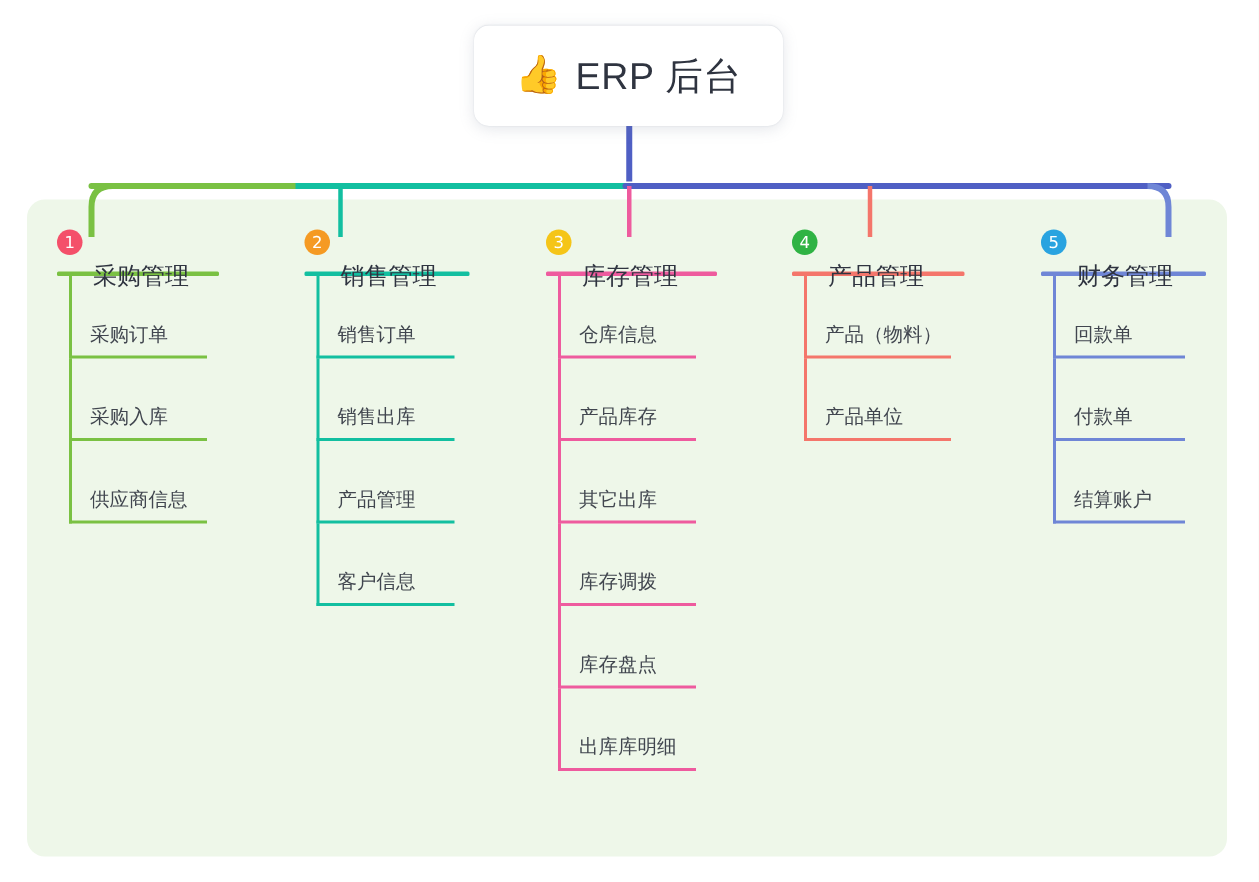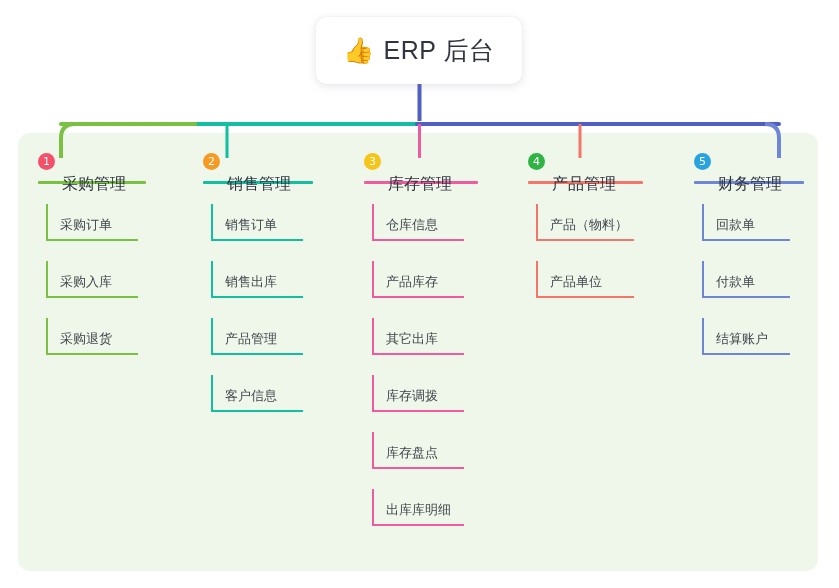--- a/index.html
+++ b/index.html
@@ -95,22 +95,21 @@
     margin-top: 46px;
   }
   .header-rule {
     height: 3px;
     border-radius: 1px;
     margin-top: 7px;
   }
 
   .leaf {
     position: relative;
-    height: 37px;
-    margin-top: 20px;
+    height: 55px;
   }
   .leaf-label {
     position: absolute;
     left: 22px;
     bottom: 7px;
     font-size: 13px;
     color: #41464f;
     white-space: nowrap;
   }
   .leaf-rule {
@@ -166,21 +165,21 @@
         <div class="leaf-label">采购订单</div>
         <div class="leaf-rule" style="width: 92px; background: rgb(122, 193, 67);"></div>
       </div>
       <div class="leaf">
         <div class="leaf-stem" style="background: rgb(122, 193, 67);"></div>
         <div class="leaf-label">采购入库</div>
         <div class="leaf-rule" style="width: 92px; background: rgb(122, 193, 67);"></div>
       </div>
       <div class="leaf">
         <div class="leaf-stem" style="background: rgb(122, 193, 67);"></div>
-        <div class="leaf-label">采购退货</div>
+        <div class="leaf-label">供应商信息</div>
         <div class="leaf-rule" style="width: 92px; background: rgb(122, 193, 67);"></div>
       </div>
     </div>
     <div class="column" style="left: 203px; top: 148px;">
       <div class="col-header">
         <span class="badge" style="background: rgb(245, 154, 35);">2</span>
         <span class="col-title">销售管理</span>
       </div>
       <div class="header-rule" style="width: 110px; background: rgb(18, 191, 160);"></div>
       <div class="leaf">

